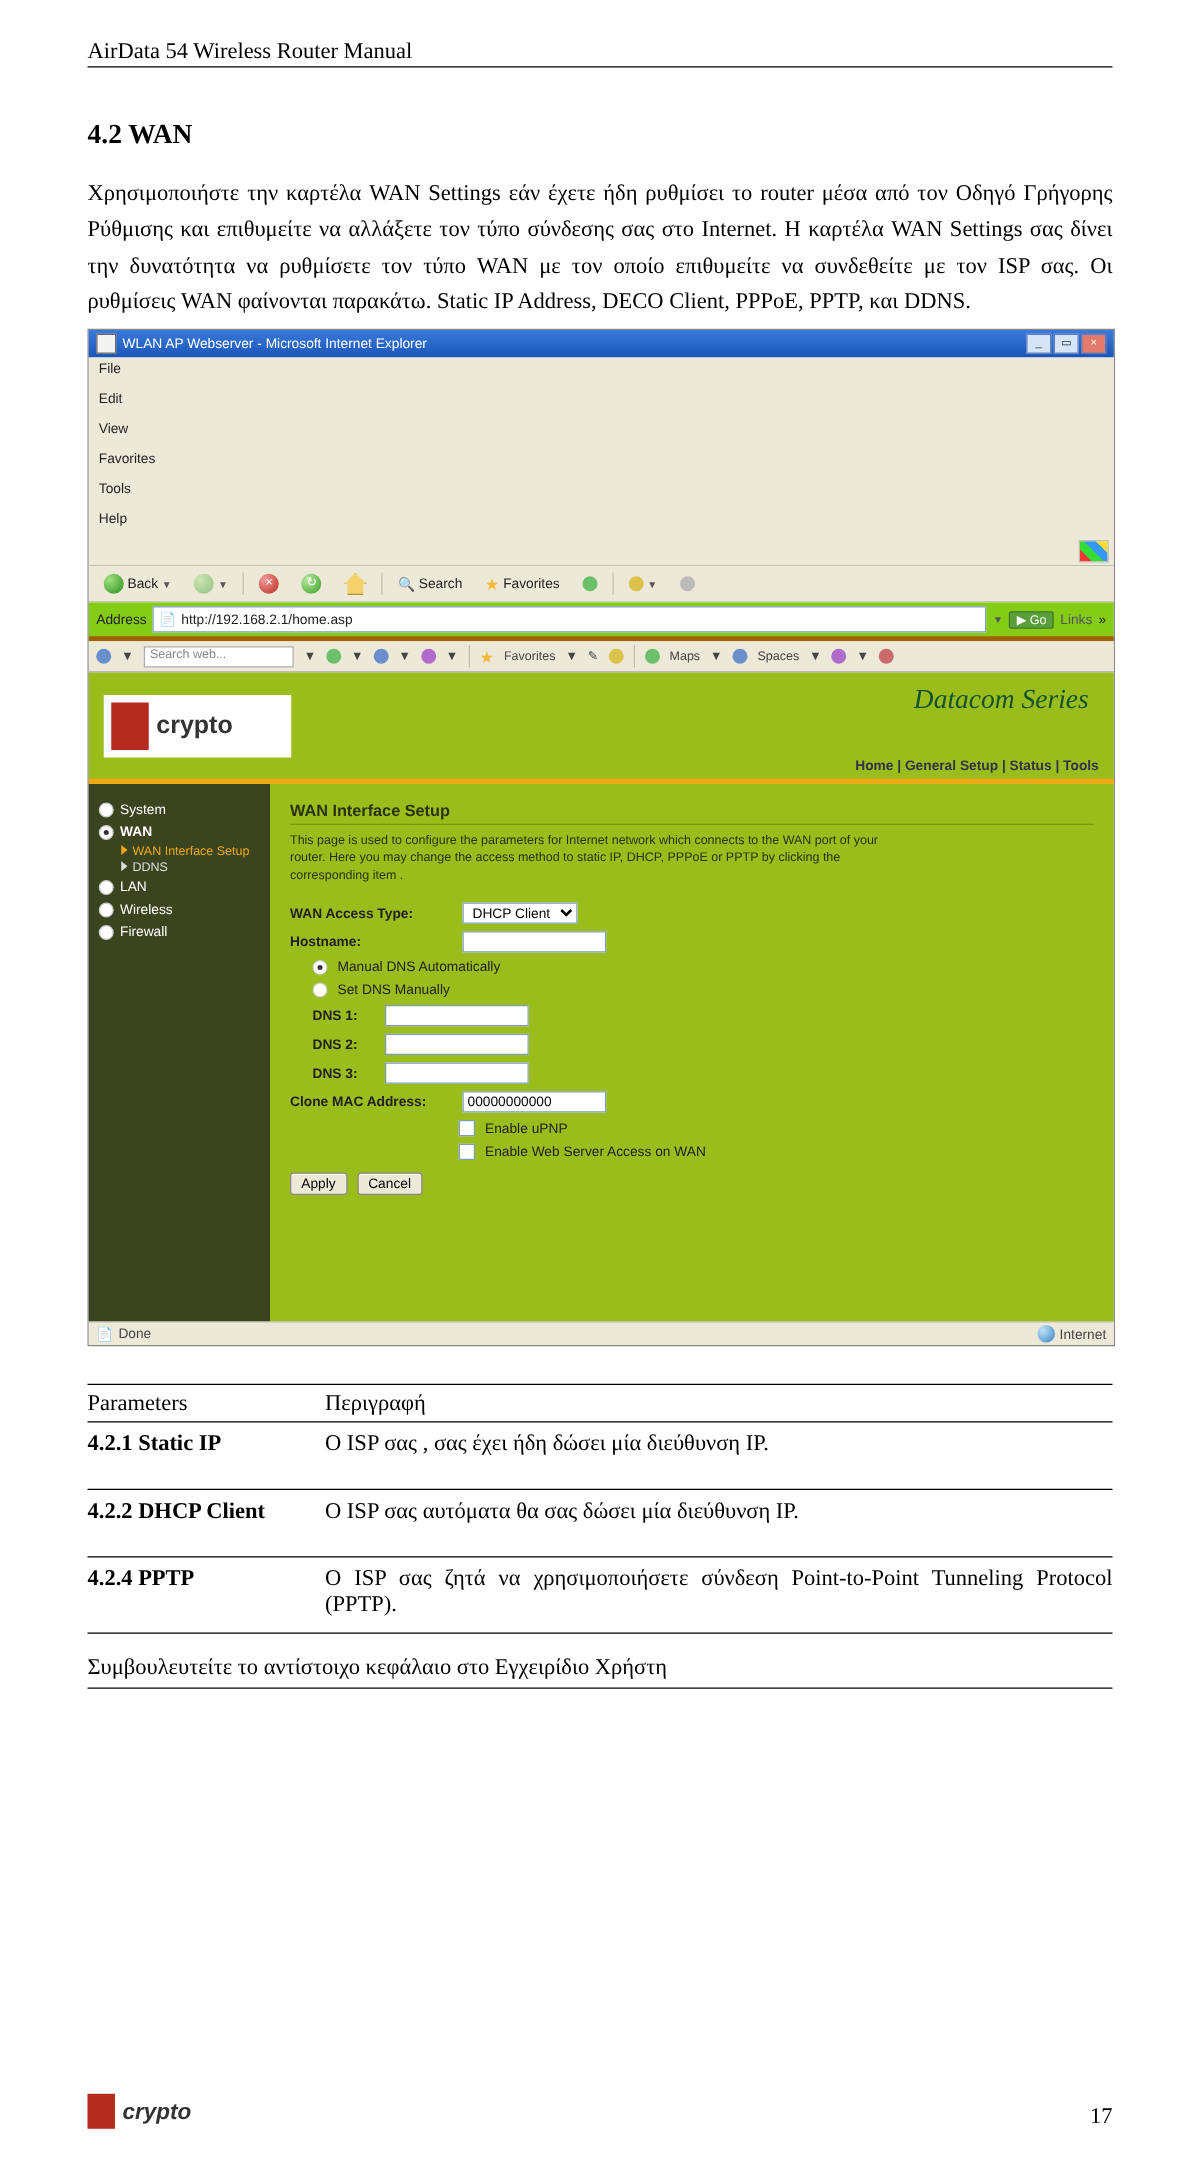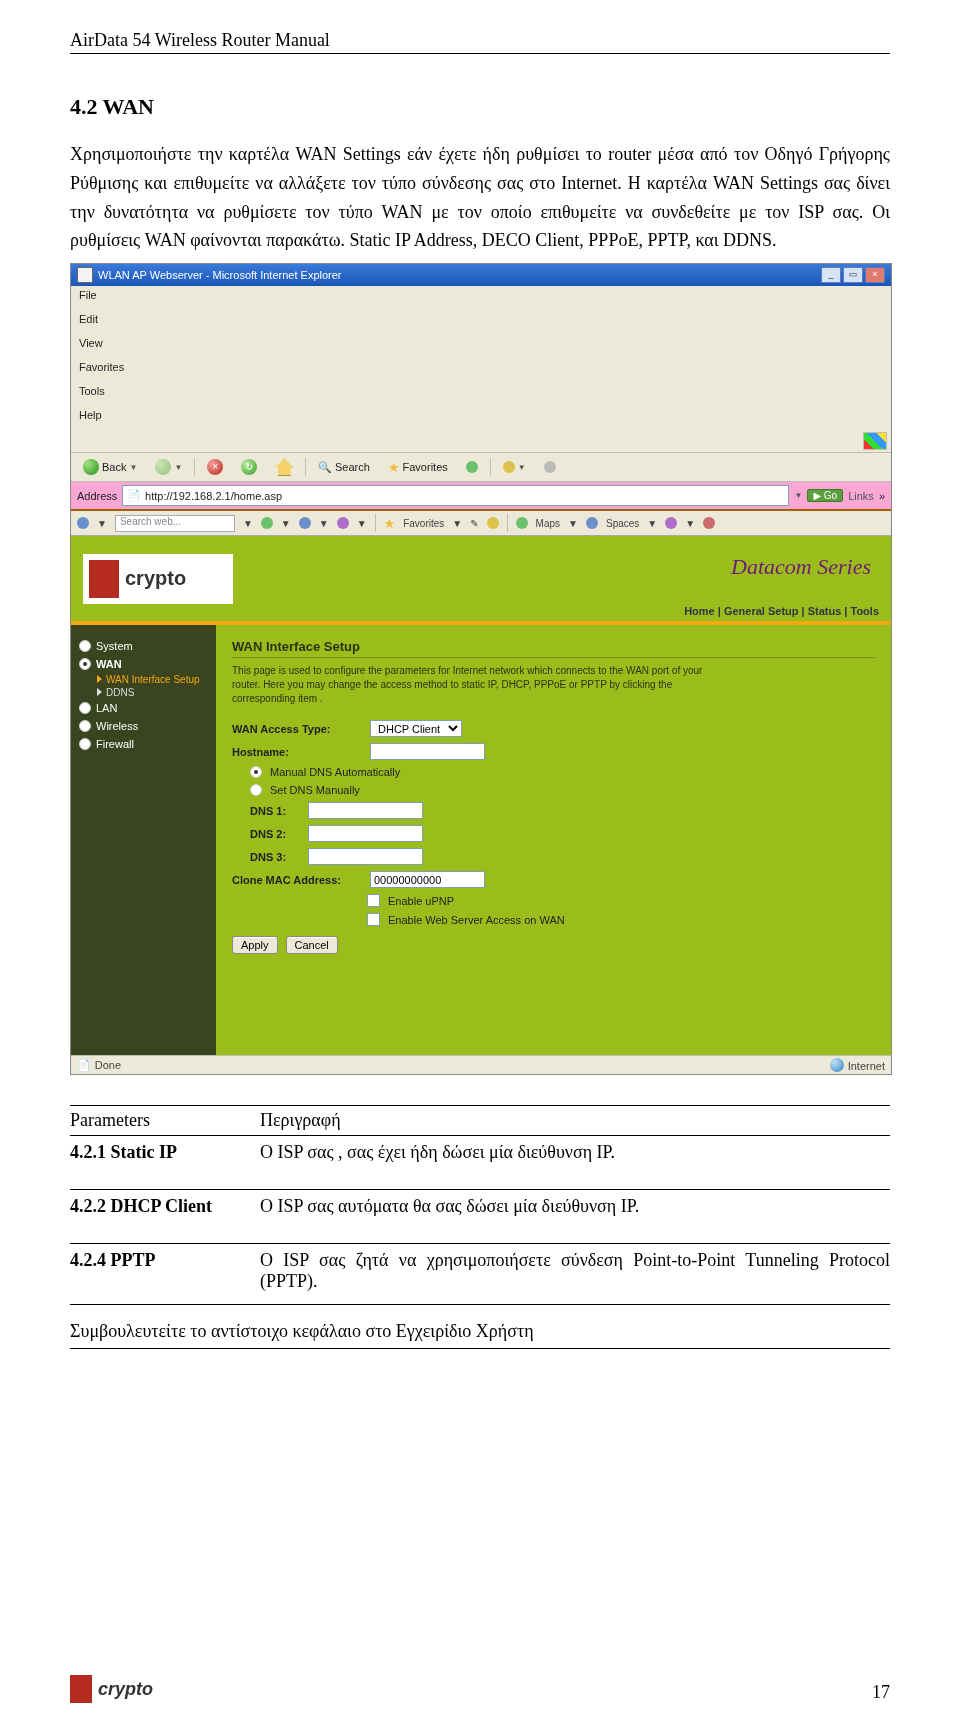--- a/index.html
+++ b/index.html
@@ -97,22 +97,22 @@
   .green { background: radial-gradient(circle at 30% 30%, #9fe27b, #2a8f1d); }
   .red { background: radial-gradient(circle at 30% 30%, #f59b9b, #b82b1a); font-size:10px; color:#fff; text-align:center; line-height:16px;}
   .refresh { background: radial-gradient(circle at 30% 30%, #b8e89c, #3a9f28); font-size:10px; color:#fff; text-align:center; line-height:16px;}
   .home { width:16px;height:16px;display:inline-block;background:#f3d16b;border:1px solid #b3923a; clip-path: polygon(50% 0,100% 50%,85% 50%,85% 100%,15% 100%,15% 50%,0 50%);}
   .ie-dd { font-size:8px; color:#555; }
   .ie-sep { width:1px; height:18px; background:#c0beb0; }
   .star { color:#f5b83a; font-size:13px; }
   .globe { width:14px;height:14px;border-radius:50%;display:inline-block;background:radial-gradient(circle at 30% 30%,#bde3f7,#3a82c4);}
 
   .ie-addrbar {
-    background:#f9a8d4;
-    border-bottom:2px solid #a16207;
+    background:#84cc16;
+    border-bottom:4px solid #a16207;
     padding:3px 6px;
     display:flex;
     align-items:center;
     gap:5px;
   }
   .addrbox {
     flex:1; display:flex; align-items:center; gap:4px;
     background:#fff; border:1px solid #7f9db9; padding:1px 4px;
     height:17px;
   }
@@ -150,22 +150,22 @@
   .logo-box {
     background:#fff;
     width:150px; height:50px;
     margin-left:12px;
     display:flex; align-items:center; padding:4px 6px; box-sizing:border-box;
     font-family: Arial, sans-serif;
   }
   .logo-sq { width:30px;height:38px;background:#b52b20;margin-right:6px;display:inline-block;}
   .logo-txt { font-size:20px;font-weight:bold;color:#333; }
   .banner-label {
-    position:absolute; right:20px; top:18px;
-    font-style:italic; font-family: Georgia, serif; font-size:22px; color:#701a75;
+    position:absolute; right:20px; top:8px;
+    font-style:italic; font-family: Georgia, serif; font-size:22px; color:#14532d;
   }
   .topnav {
     position:absolute; right:12px; bottom:4px;
     font-size:11px; color:#334; font-weight:bold;
   }
 
   .sidepanel {
     width:145px;
     background:#3a4520;
     color:#fff;

